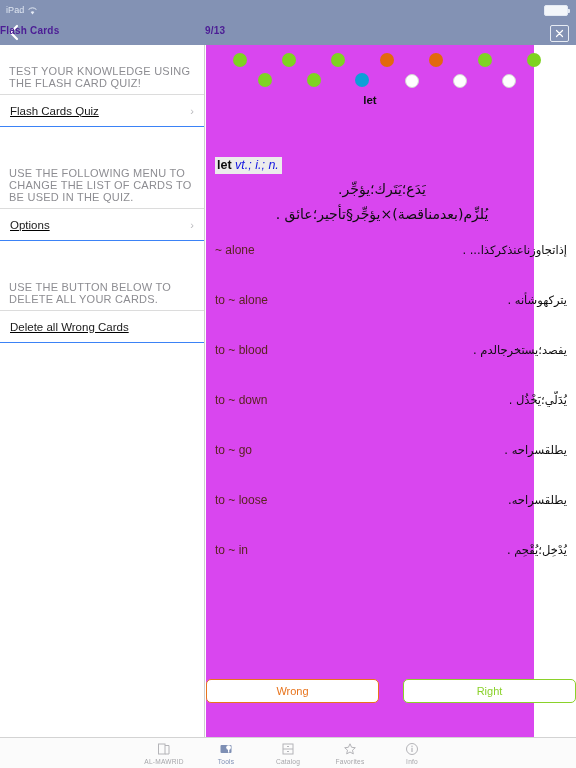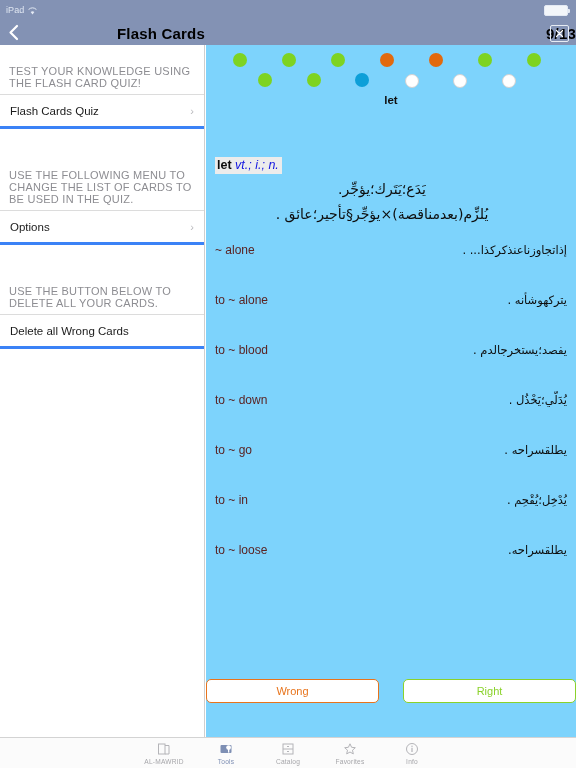--- a/index.html
+++ b/index.html
@@ -33,55 +33,55 @@
   }
 
   
   .navbar{
     position:absolute;top:20px;height:25px;background:#8392b4;
     color:#ffffff;
   }
   .nav-left{left:0;width:205px;}
   .nav-right{left:205px;width:371px;}
   .nav-title{
-    position:absolute;left:0;right:0;top:5px;text-align:right;
-    font-size:15px;font-weight:bold;color:#000000;letter-spacing:.2px;
+    position:absolute;left:0;right:0;top:5px;text-align:left;
+    font-size:10px;font-weight:bold;color:#4c1d95;letter-spacing:.2px;
   }
   .back-chevron{
     position:absolute;left:7px;top:4px;width:14px;height:17px;cursor:pointer;
   }
   .close-box{
     position:absolute;right:7px;top:5px;width:17px;height:15px;
     border:1px solid #e7ecf4;border-radius:2px;
     display:flex;align-items:center;justify-content:center;cursor:pointer;
   }
 
   
   .sidebar{
     position:absolute;left:0;top:45px;width:205px;height:692px;
     background:#ffffff;border-right:1px solid #cfcfcf;box-sizing:border-box;
   }
   .sb-group-head{
     padding:20px 9px 5px 9px;font-size:11px;line-height:12px;color:#8d8d92;
     letter-spacing:.25px;text-transform:uppercase;
   }
   .sb-row{
-    position:relative;height:31px;border-top:1px solid #dcdcdc;border-bottom:3px solid #3b82f6;
-    display:flex;align-items:center;padding-left:10px;background:#fff;cursor:pointer;
+    position:relative;height:31px;border-top:1px solid #dcdcdc;border-bottom:1px solid #3b82f6;
+    display:flex;align-items:center;padding-left:10px;background:#fff;cursor:pointer;text-decoration:underline;
   }
   .sb-row-label{font-size:11.5px;color:#1b1b1b;}
   .sb-chevron{
     position:absolute;right:10px;top:50%;transform:translateY(-50%);
     color:#b9b9bd;font-size:11px;
   }
   .sb-gap{height:20px;}
 
   
   .panel{
-    position:absolute;left:206px;top:45px;width:370px;height:692px;background:#7dd3fc;
+    position:absolute;left:206px;top:45px;width:328px;height:692px;background:#d946ef;
   }
   .dots{
     position:absolute;left:0;top:0;width:370px;height:46px;
   }
   .dot{
     position:absolute;width:14px;height:14px;border-radius:50%;
   }
   .dot.empty{background:#ffffff;border:1px solid #d2d2d2;width:12px;height:12px;}
 
   .cue-word{
@@ -249,26 +249,26 @@
       </div>
       <div class="row">
         <div class="en">to ~ down</div>
         <div class="ar-line">يُدَلّي؛يَخْذُل .</div>
       </div>
       <div class="row">
         <div class="en">to ~ go</div>
         <div class="ar-line">يطلقسراحه .</div>
       </div>
       <div class="row">
+        <div class="en">to ~ loose</div>
+        <div class="ar-line">يطلقسراحه.</div>
+      </div>
+      <div class="row">
         <div class="en">to ~ in</div>
         <div class="ar-line">يُدْخِل؛يُقْحِم .</div>
-      </div>
-      <div class="row">
-        <div class="en">to ~ loose</div>
-        <div class="ar-line">يطلقسراحه.</div>
       </div>
 
     </div>
 
     <div class="answers">
       <div class="ans-btn ans-wrong">Wrong</div>
       <div class="ans-btn ans-right">Right</div>
     </div>
 
   </div>

